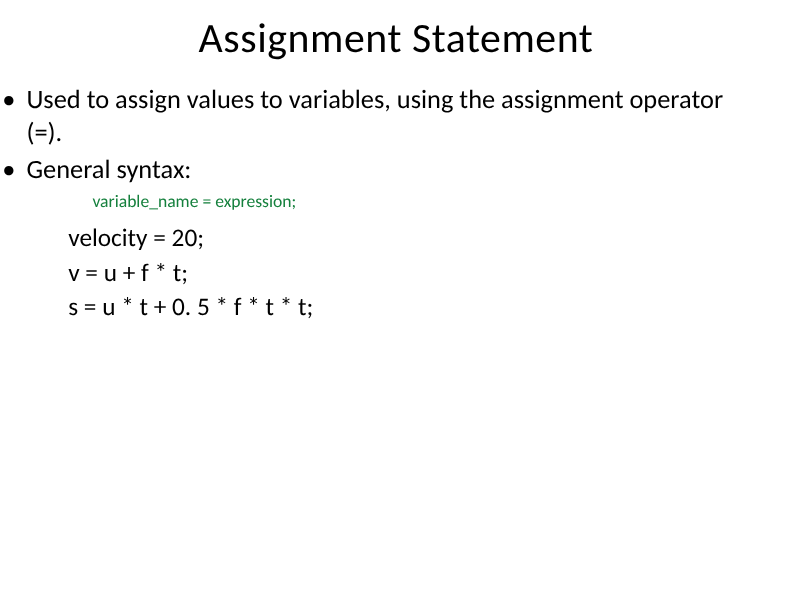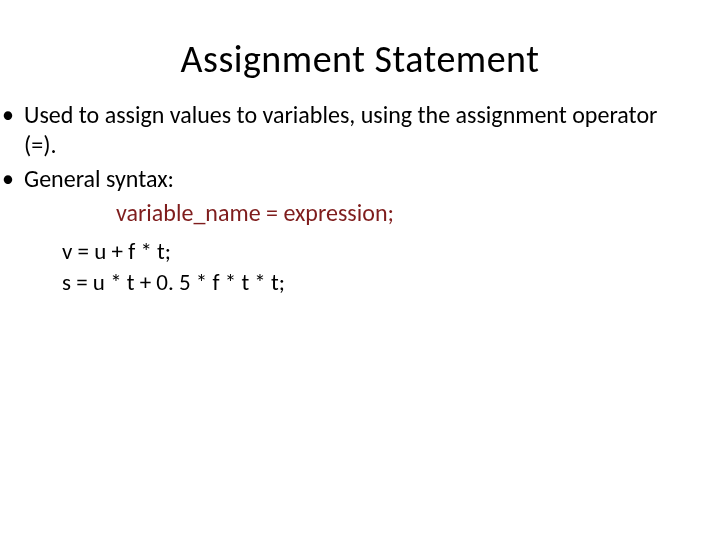--- a/index.html
+++ b/index.html
@@ -15,21 +15,21 @@
   .slide {
     position: relative;
     width: 720px;
     height: 540px;
     box-sizing: border-box;
   }
   .title {
     text-align: center;
     font-size: 38px;
     font-weight: 400;
-    margin-top: 36px;
+    margin-top: 12px;
     margin-bottom: 18px;
     letter-spacing: 0.5px;
   }
   .content {
     padding-right: 40px;
     font-size: 24px;
     line-height: 1.25;
   }
   ul.bullets {
     list-style: none;
@@ -41,23 +41,23 @@
     padding-left: 24px;
     margin-bottom: 4px;
   }
   ul.bullets > li::before {
     content: "•";
     position: absolute;
     left: 2px;
     top: 0;
   }
   .syntax {
-    color: #7f1d1d;
-    font-size: 24px;
-    margin-left: 116px;
+    color: #15803d;
+    font-size: 16px;
+    margin-left: 84px;
     margin-top: 4px;
     margin-bottom: 6px;
   }
   .examples {
     margin-left: 62px;
     margin-top: 8px;
     font-size: 23px;
     line-height: 1.35;
   }
   .footer {
@@ -79,20 +79,21 @@
   <div class="content">
     <ul class="bullets">
       <li>Used to assign values to variables, using the assignment operator (=).</li>
       <li>General syntax:</li>
     </ul>
 
     <div class="syntax">variable_name  =  expression;</div>
 
 
     <div class="examples">
+      <div>velocity = 20;</div>
       <div>v = u + f * t;</div>
       <div>s = u * t + 0. 5 * f * t * t;</div>
     </div>
   </div>
 
   <div class="footer">
     
     
     
   </div>

